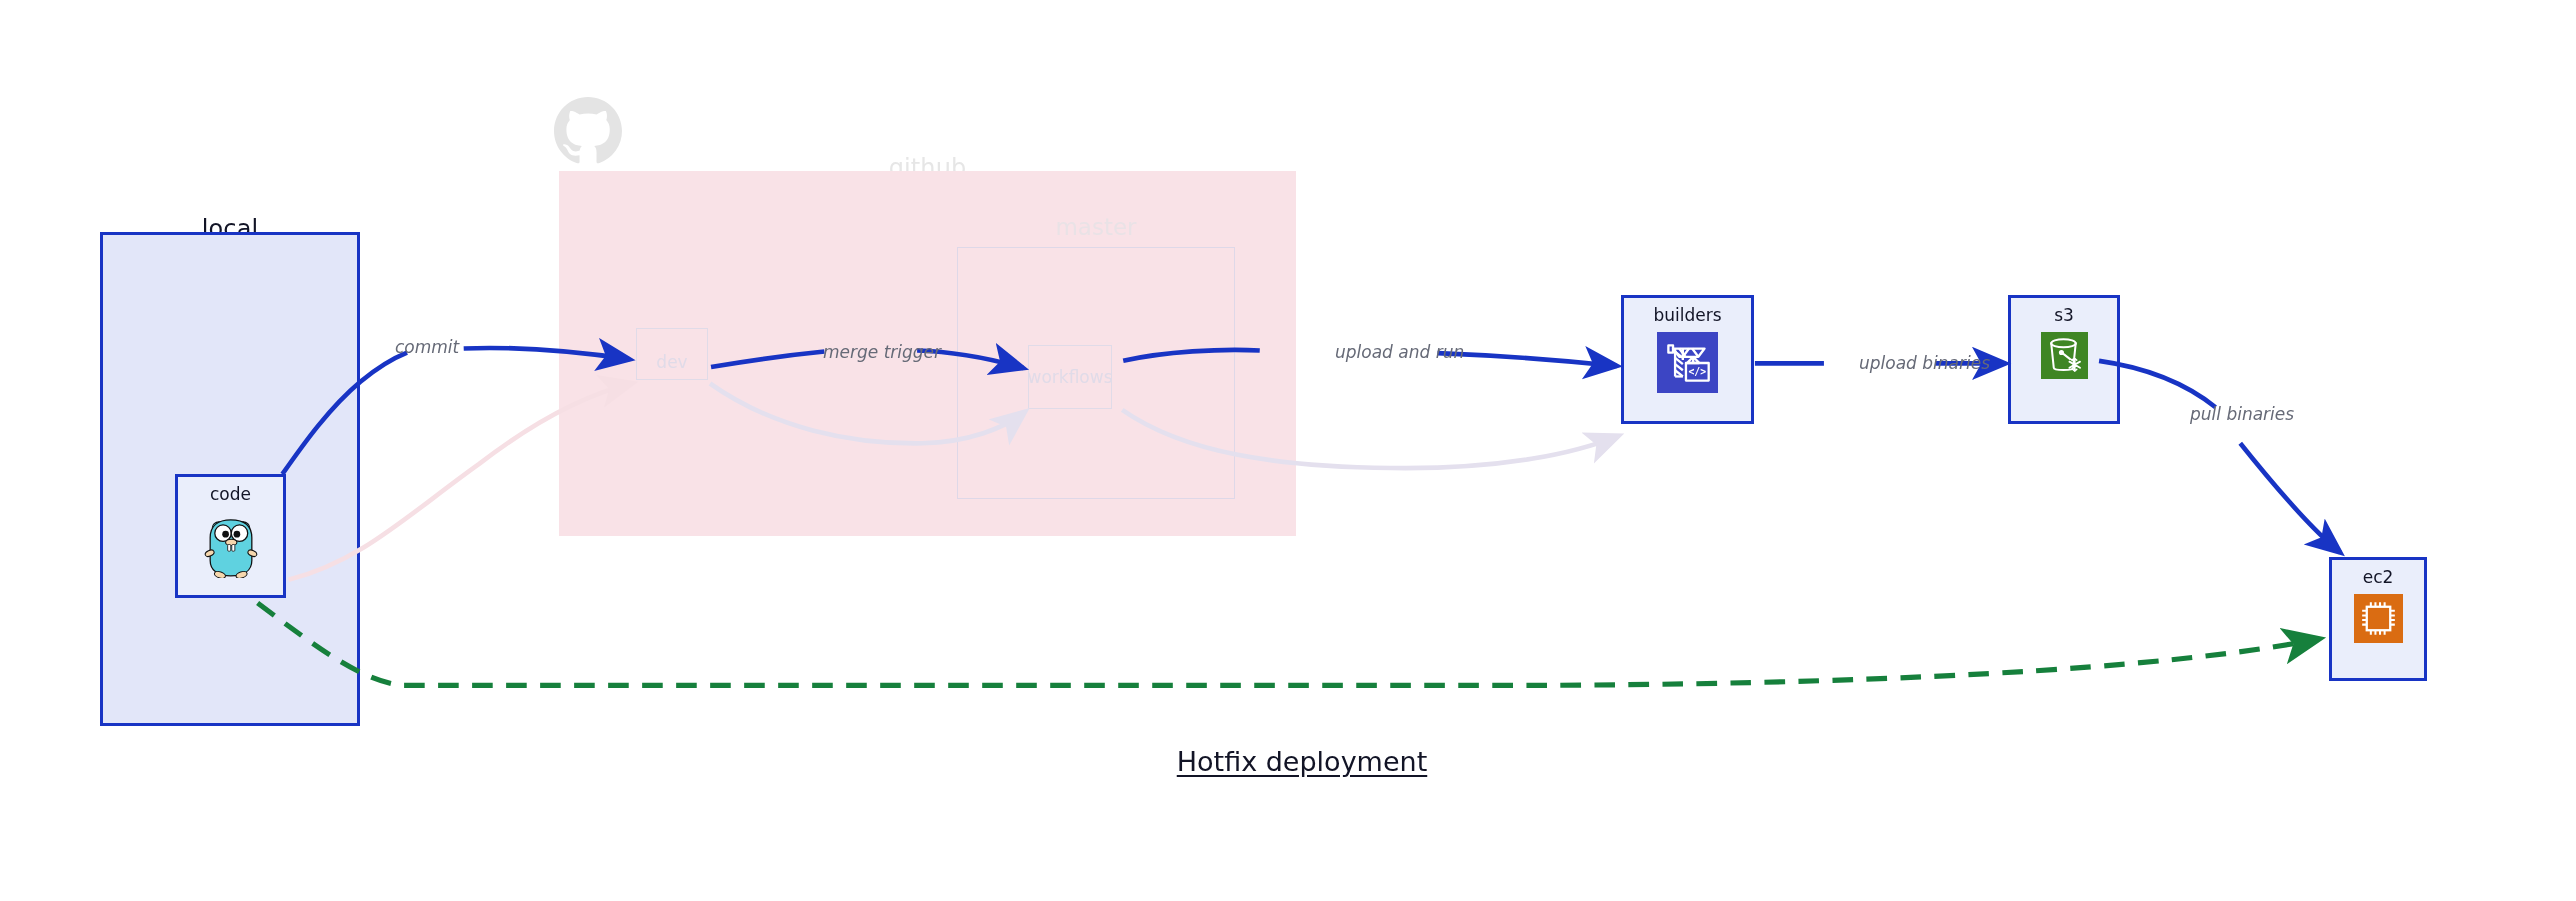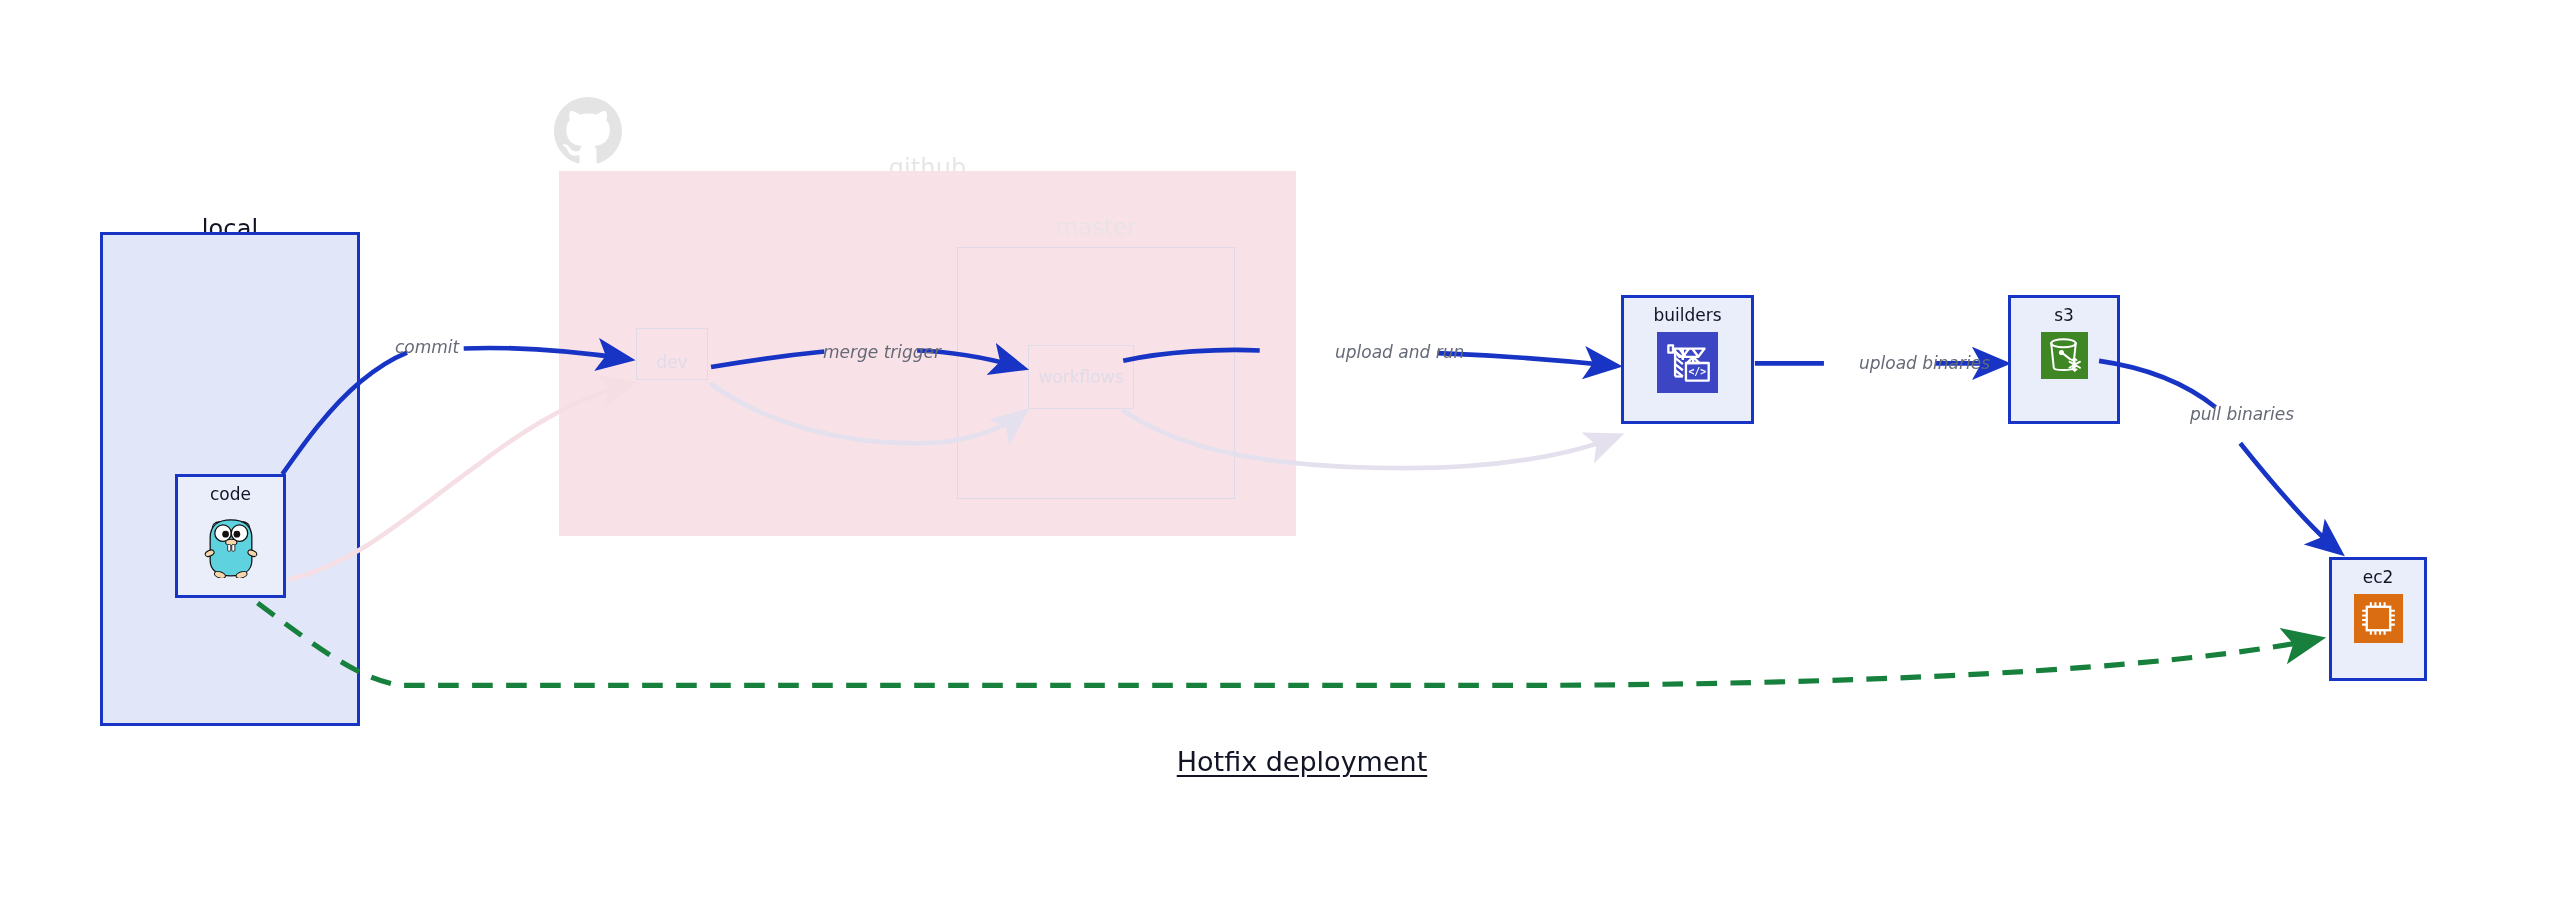--- a/index.html
+++ b/index.html
@@ -108,21 +108,21 @@
   </div>
 
   <div class="subgroup" style="left:957px; top:247px; width:278px; height:252px;">
     <div class="subgroup-title">master</div>
   </div>
 
   <div class="node faded" style="left:636px; top:328px; width:72px; height:52px; justify-content:center; padding-top:16px;">
     <div class="node-label">dev</div>
   </div>
 
-  <div class="node faded" style="left:1028px; top:345px; width:106px; height:64px; justify-content:center; padding-top:0;">
+  <div class="node faded" style="left:1028px; top:345px; width:84px; height:64px; justify-content:center; padding-top:0;">
     <div class="node-label">workflows</div>
   </div>
 
   <div class="group" id="grp-local" style="left:100px; top:185px; width:260px; height:541px;">
     <div class="group-title">local</div>
     <div class="group-box" style="top:47px;"></div>
   </div>
 
   <div class="node" style="left:175px; top:474px; width:111px; height:124px;">
     <div class="node-label">code</div>

